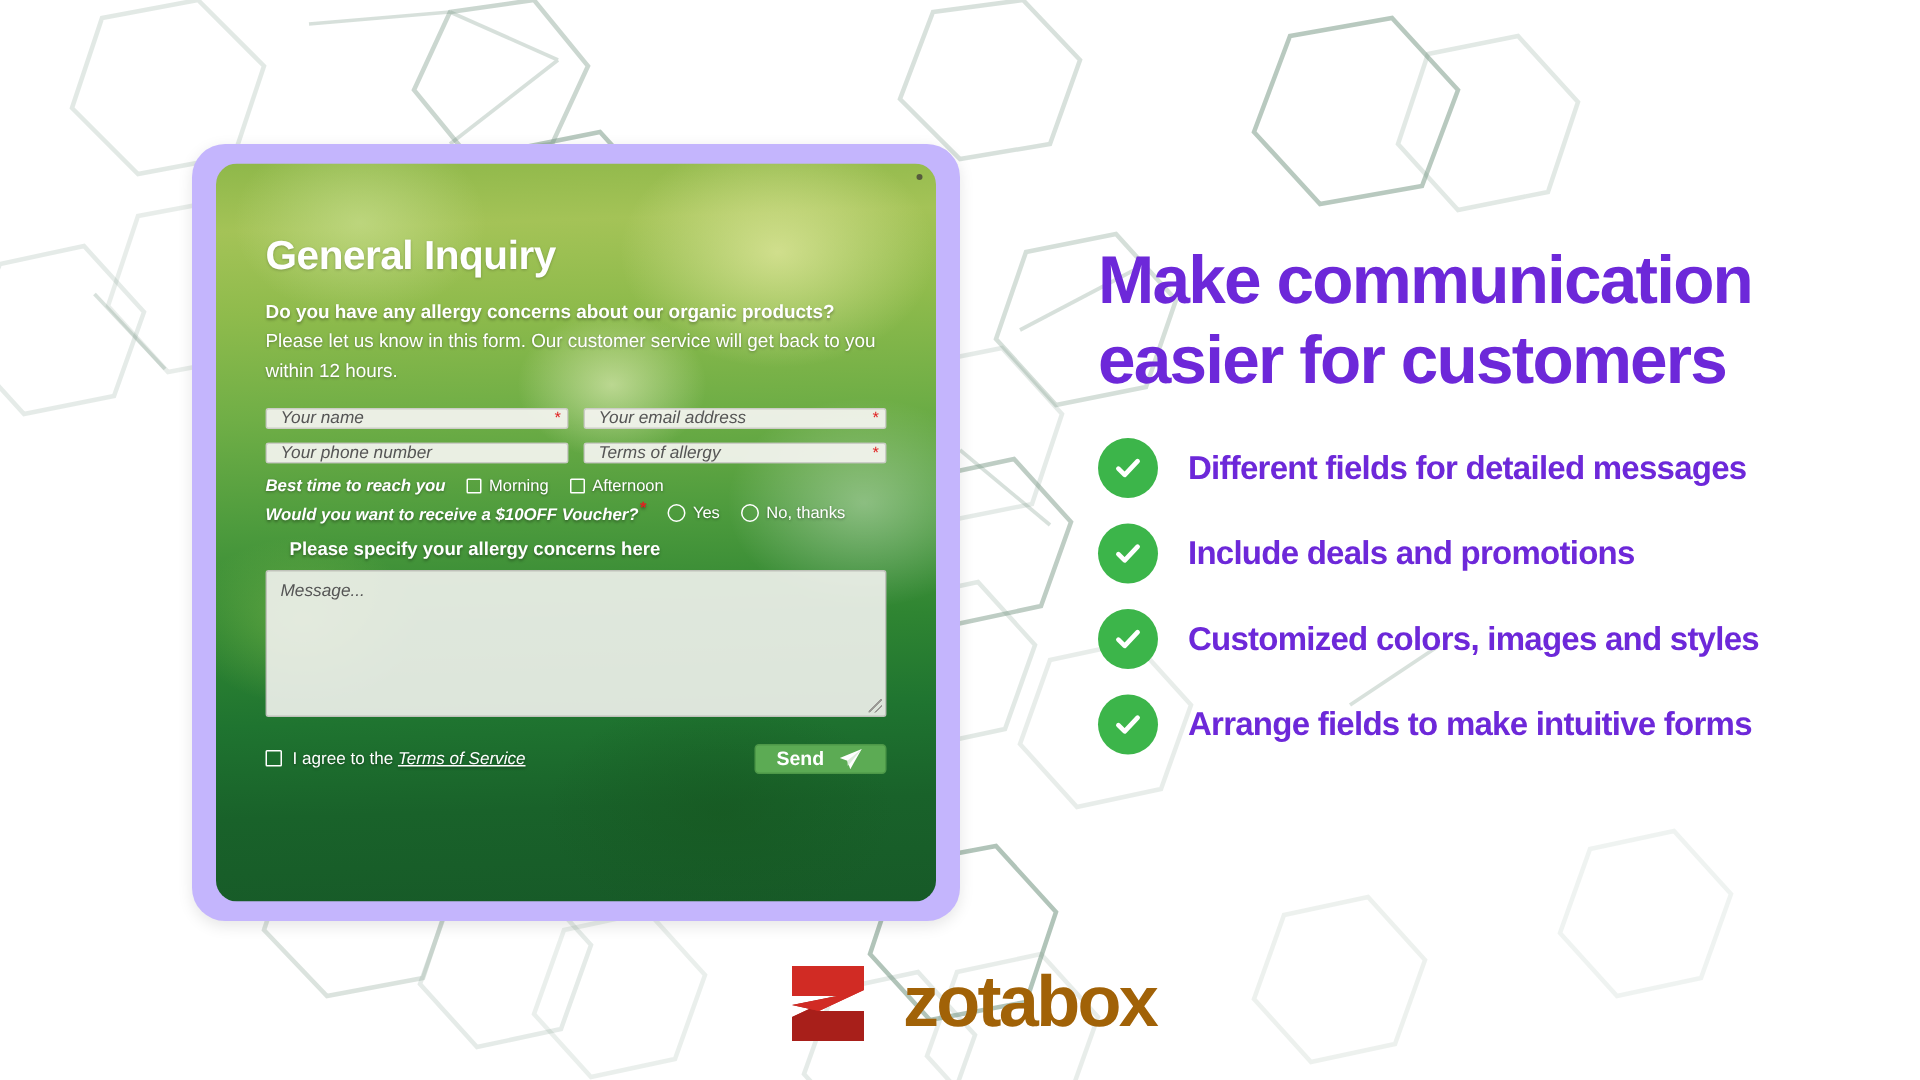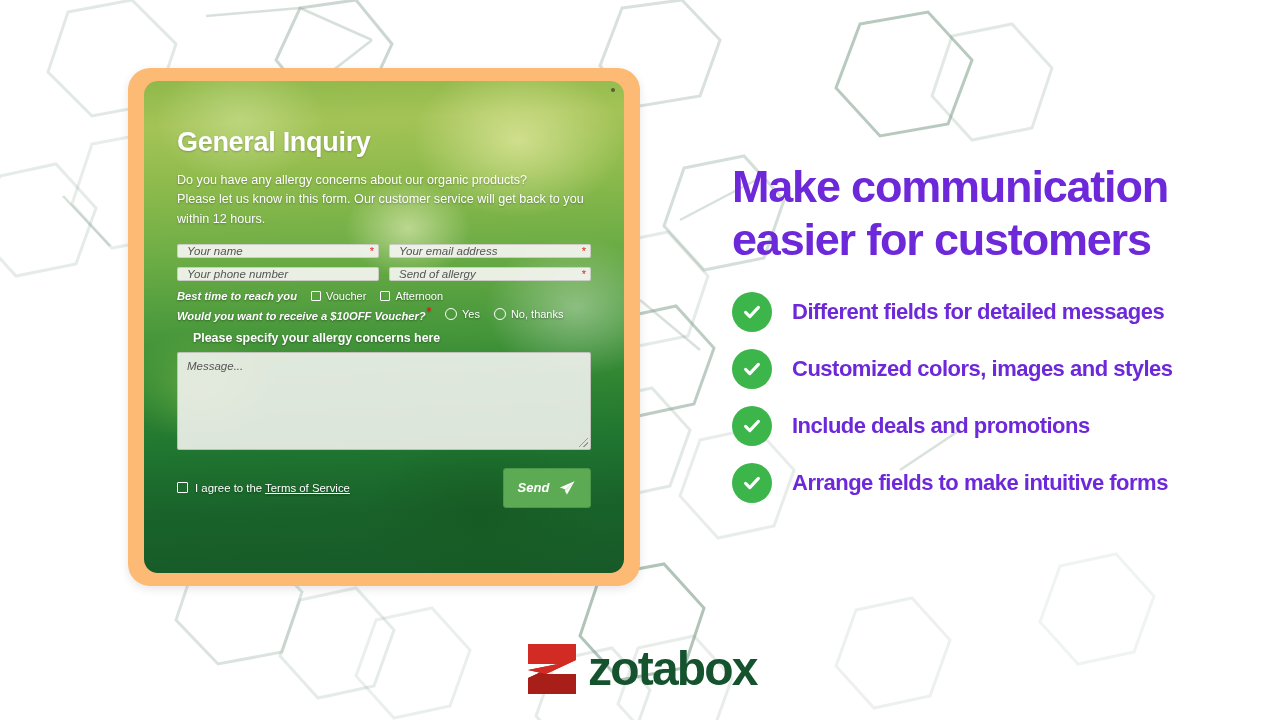--- a/index.html
+++ b/index.html
@@ -21,24 +21,24 @@
     left: 0; top: 0;
     width: 1280px; height: 720px;
     z-index: 0;
     pointer-events: none;
   }
 
   
   .form-frame {
     position: absolute;
     left: 128px;
-    top: 68px;
+    top: 96px;
     width: 512px;
     height: 518px;
-    background: #fdba74;
+    background: #c4b5fd;
     border-radius: 22px;
     box-shadow: 0 3px 10px rgba(0,0,0,0.10);
     z-index: 2;
   }
   .form-panel {
     position: absolute;
     left: 16px;
     top: 13px;
     width: 480px;
     height: 492px;
@@ -83,21 +83,21 @@
   .form-title {
     font-size: 27px;
     font-weight: bold;
     letter-spacing: -0.3px;
     margin: 0 0 13px 0;
     text-shadow: 0 1px 2px rgba(0,0,0,0.22);
     line-height: 1.1;
   }
   .form-sub-strong {
     font-size: 12.6px;
-    font-weight: normal;
+    font-weight: bold;
     line-height: 1.55;
     margin: 0;
     text-shadow: 0 1px 2px rgba(0,0,0,0.3);
   }
   .form-sub {
     font-size: 12.6px;
     font-weight: normal;
     line-height: 1.55;
     margin: 0 0 15px 0;
     text-shadow: 0 1px 2px rgba(0,0,0,0.3);
@@ -234,34 +234,34 @@
     margin-right: 7px;
     box-sizing: border-box;
   }
   .agree .a-text {
     font-size: 11.4px;
     text-shadow: 0 1px 2px rgba(0,0,0,0.4);
   }
   .agree .a-link {
     text-decoration: underline;
     color: #ffffff;
+    font-style: italic;
   }
   .send-btn {
     display: inline-flex;
     align-items: center;
     justify-content: center;
     gap: 9px;
     width: 88px;
-    height: 40px;
+    height: 20px;
     background: #5cab54;
     border: 1px solid #4d9848;
     border-radius: 3px;
     box-sizing: border-box;
     cursor: pointer;
-    font-style: italic;
   }
   .send-btn .s-text {
     font-size: 13px;
     font-weight: bold;
     color: #ffffff;
   }
 
   
   .right-col {
     position: absolute;
@@ -311,23 +311,23 @@
     position: absolute;
     left: 524px;
     top: 640px;
     display: flex;
     align-items: center;
     z-index: 3;
   }
   .logo-word {
     font-size: 48px;
     font-weight: bold;
-    color: #14532d;
+    color: #a16207;
     letter-spacing: -1.8px;
-    margin-left: 8px;
+    margin-left: 22px;
     line-height: 1;
   }
 </style>
 </head>
 <body>
 
 <svg id="hex-bg" viewBox="0 0 1280 720">
   <g fill="none" stroke="#7d9c8a" stroke-width="3">
 
     <g stroke-width="2.5" opacity="0.30">
@@ -390,30 +390,30 @@
           <span class="ph">Your email address</span>
           <span class="req-star">*</span>
         </div>
       </div>
 
       <div class="field-row">
         <div class="field">
           <span class="ph">Your phone number</span>
         </div>
         <div class="field">
-          <span class="ph">Send of allergy</span>
+          <span class="ph">Terms of allergy</span>
           <span class="req-star">*</span>
         </div>
       </div>
 
       <div class="opt-row">
         <span class="opt-label">Best time to reach you</span>
         <label class="opt-choice">
           <span class="cb"></span>
-          <span class="ch-text">Voucher</span>
+          <span class="ch-text">Morning</span>
         </label>
         <label class="opt-choice">
           <span class="cb"></span>
           <span class="ch-text">Afternoon</span>
         </label>
       </div>
 
       <div class="opt-row">
         <span class="opt-label"><span>Would you want to receive a $10OFF Voucher?</span><span class="req-star-inline">*</span></span>
         <label class="opt-choice">
@@ -462,29 +462,29 @@
         </svg>
       </span>
       <span class="bullet-text">Different fields for detailed messages</span>
     </li>
     <li class="bullet">
       <span class="check-circle">
         <svg width="22" height="22" viewBox="0 0 24 24">
           <path d="M5 12.5 L9.6 17 L19 7" fill="none" stroke="#ffffff" stroke-width="3.4" stroke-linecap="round" stroke-linejoin="round"></path>
         </svg>
       </span>
-      <span class="bullet-text">Customized colors, images and styles</span>
+      <span class="bullet-text">Include deals and promotions</span>
     </li>
     <li class="bullet">
       <span class="check-circle">
         <svg width="22" height="22" viewBox="0 0 24 24">
           <path d="M5 12.5 L9.6 17 L19 7" fill="none" stroke="#ffffff" stroke-width="3.4" stroke-linecap="round" stroke-linejoin="round"></path>
         </svg>
       </span>
-      <span class="bullet-text">Include deals and promotions</span>
+      <span class="bullet-text">Customized colors, images and styles</span>
     </li>
     <li class="bullet">
       <span class="check-circle">
         <svg width="22" height="22" viewBox="0 0 24 24">
           <path d="M5 12.5 L9.6 17 L19 7" fill="none" stroke="#ffffff" stroke-width="3.4" stroke-linecap="round" stroke-linejoin="round"></path>
         </svg>
       </span>
       <span class="bullet-text">Arrange fields to make intuitive forms</span>
     </li>
   </ul>

